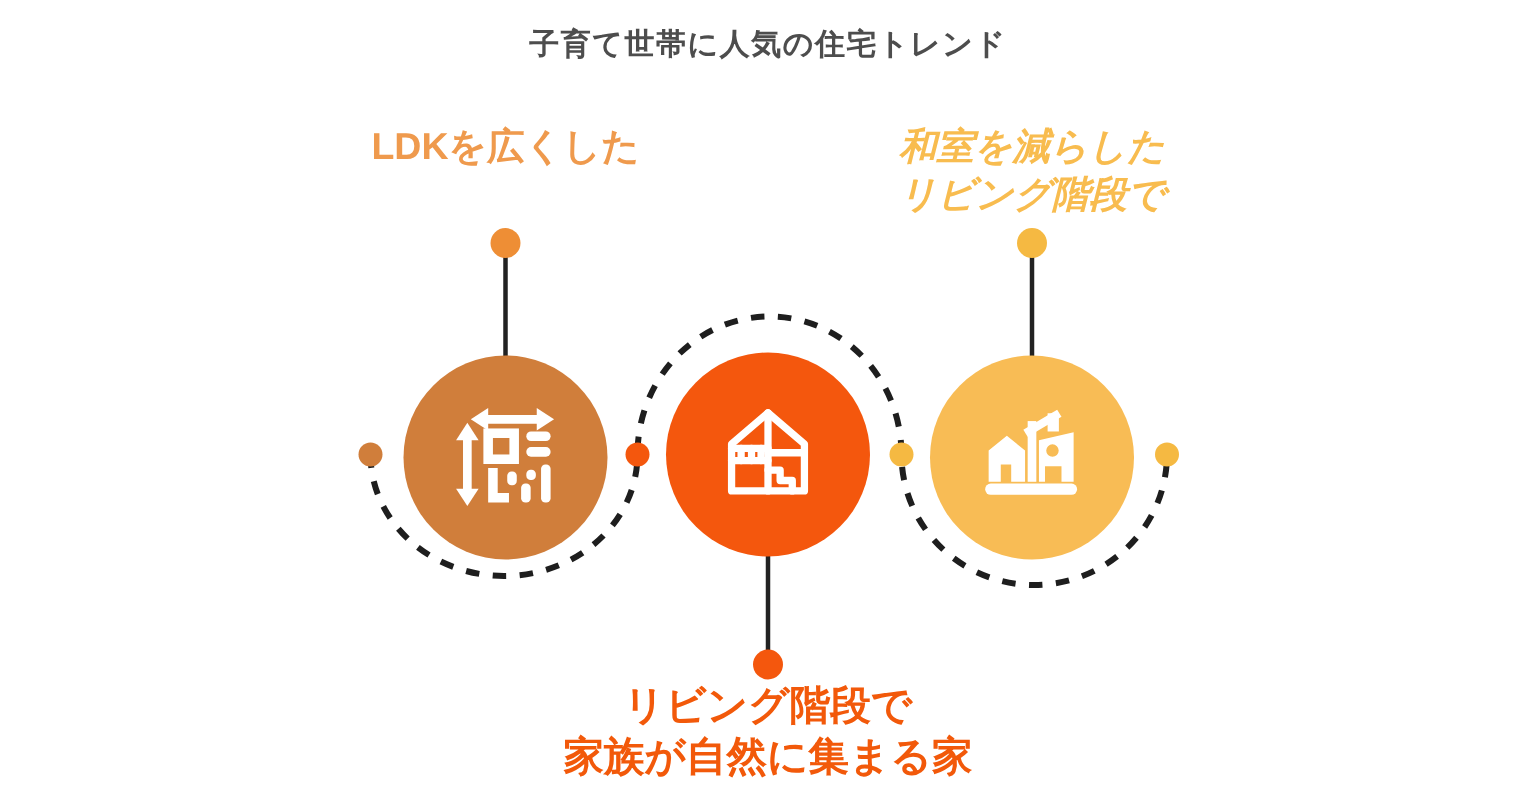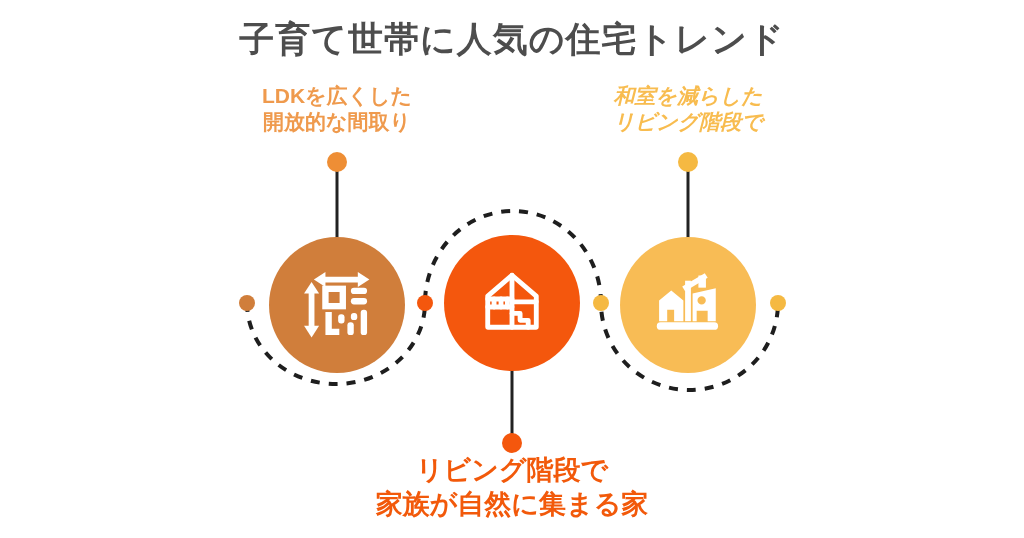--- a/index.html
+++ b/index.html
@@ -6,29 +6,29 @@
   .canvas{
     position:relative;
     width:1024px;height:538px;
     background:#ffffff;
     overflow:hidden;
     font-family:"Liberation Sans","DejaVu Sans",sans-serif;
   }
   .title{
     position:absolute;top:16px;left:0;width:1024px;
     margin:0;text-align:center;
-    font-size:35px;font-weight:bold;letter-spacing:1px;
+    font-size:20px;font-weight:bold;letter-spacing:1px;
   }
   .bg{position:absolute;top:0;left:0;width:1024px;height:538px;}
   .icon-svg{position:absolute;}
   .label{
     position:absolute;text-align:center;
     font-weight:bold;line-height:1.26;
   }
-  .label-side{font-size:21px;width:300px;top:83px;}
+  .label-side{font-size:25px;width:300px;top:83px;}
   .label-left{left:187px;}
   .label-right{left:538px;}
   .label-bottom{left:332px;top:453px;width:360px;font-size:27px;}
 </style>
 </head>
 <body>
 
 <div class="canvas">
 
   <h1 class="title" style="color: rgb(77, 77, 77);">子育て世帯に人気の住宅トレンド</h1>
@@ -107,21 +107,20 @@
       <rect x="41" y="6.5" width="6.5" height="10.5"></rect>
 
       <path fill-rule="evenodd" d="M 36 22 L 56 17.5 L 56 46 L 36 46 Z
             M 40.2 28 a 3.6 3.6 0 1 0 7.2 0 a 3.6 3.6 0 1 0 -7.2 0 Z
             M 39.5 37 L 49 37 L 49 46 L 39.5 46 Z"></path>
     </g>
   </svg>
 
   <div class="label label-side label-left" style="color: rgb(239, 154, 77);">
     <div>LDKを広くした</div>
-    <div>開放的な間取り</div>
   </div>
 
   <div class="label label-side label-right" style="color: rgb(248, 188, 79); font-style: italic;">
     <div>和室を減らした</div>
     <div>リビング階段で</div>
   </div>
 
   <div class="label label-bottom" style="color: rgb(242, 89, 10);">
     <div>リビング階段で</div>
     <div>家族が自然に集まる家</div>

